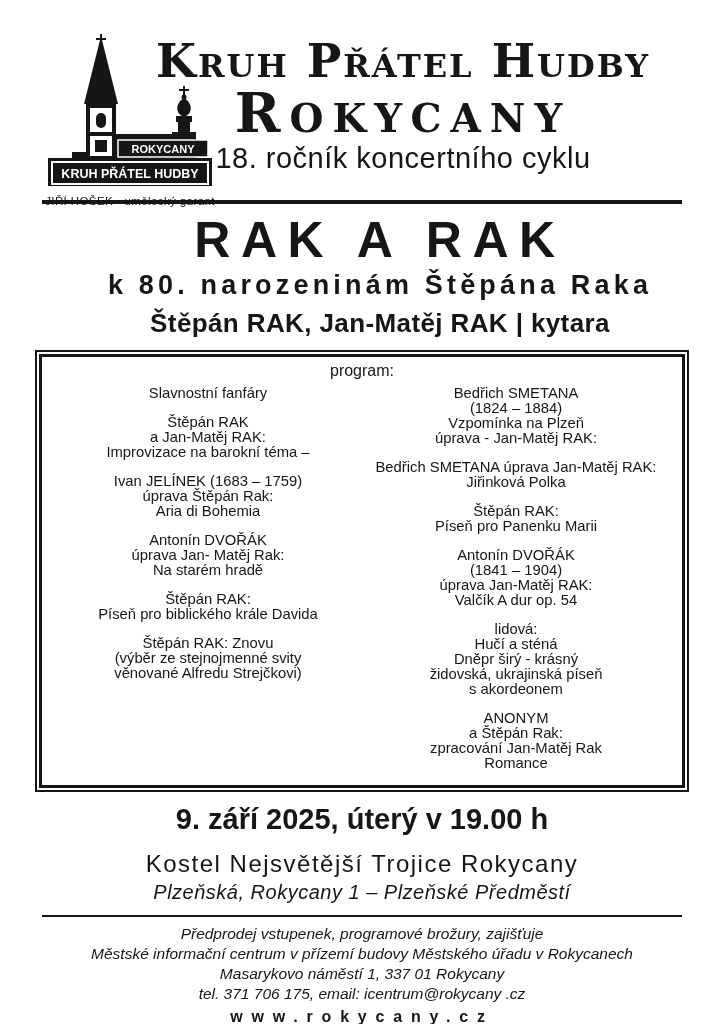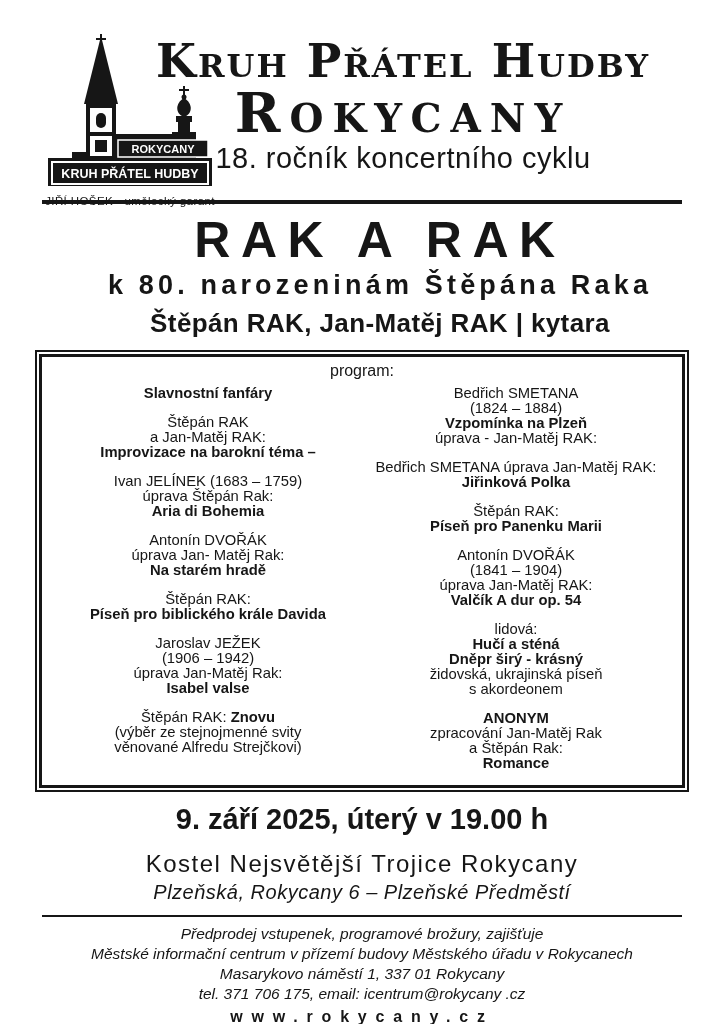--- a/index.html
+++ b/index.html
@@ -31,21 +31,21 @@
   .concert-sub{font-size:27px;line-height:29px;font-weight:bold;letter-spacing:.155em;margin-top:5px;white-space:nowrap;}
   .performers{font-size:26px;line-height:28px;font-weight:bold;letter-spacing:.015em;margin-top:9px;white-space:nowrap;}
   
   .program-box{margin:13px 35px 0;border:2px solid #161616;padding:2px;}
   .program-inner{border:3px solid #161616;padding:5px 12px 0;}
   .program-label{text-align:center;font-size:16px;line-height:18px;margin-bottom:6px;}
   .columns{display:grid;grid-template-columns:1fr 1fr;}
   .col{padding:0 4px;text-align:center;}
   .program-entry{margin-bottom:14px;}
   .program-line{font-size:14.8px;line-height:15px;}
-  .program-line .b{font-weight:bold;}
+  .program-line .b{font-weight:normal;}
   
   .event{text-align:center;}
   .datetime{font-size:29px;line-height:31px;font-weight:bold;margin-top:12px;}
   .venue{font-size:24px;line-height:26px;margin-top:16px;letter-spacing:1.5px;}
   .address{font-size:20px;line-height:22px;margin-top:4px;font-style:italic;letter-spacing:.5px;}
   
   .footer{text-align:center;font-style:italic;font-size:15.5px;line-height:20px;}
   .website{font-style:normal;font-weight:bold;font-size:16px;letter-spacing:.55em;margin-top:3px;}
 </style>
 </head>
@@ -128,26 +128,20 @@
             <div class="program-entry">
               <div class="program-line"><span>Antonín DVOŘÁK</span></div>
               <div class="program-line"><span>úprava Jan- Matěj Rak:</span></div>
               <div class="program-line"><span class="b">Na starém hradě</span></div>
             </div>
             <div class="program-entry">
               <div class="program-line"><span>Štěpán RAK:</span></div>
               <div class="program-line"><span class="b">Píseň pro biblického krále Davida</span></div>
             </div>
             <div class="program-entry">
-              <div class="program-line"><span>Jaroslav JEŽEK</span></div>
-              <div class="program-line"><span>(1906 – 1942)</span></div>
-              <div class="program-line"><span>úprava Jan-Matěj Rak:</span></div>
-              <div class="program-line"><span class="b">Isabel valse</span></div>
-            </div>
-            <div class="program-entry">
               <div class="program-line"><span>Štěpán RAK: </span><span class="b">Znovu</span></div>
               <div class="program-line"><span>(výběr ze stejnojmenné svity</span></div>
               <div class="program-line"><span>věnované Alfredu Strejčkovi)</span></div>
             </div>
           </div>
         <div class="col" id="col-right">
             <div class="program-entry">
               <div class="program-line"><span>Bedřich SMETANA</span></div>
               <div class="program-line"><span>(1824 – 1884)</span></div>
               <div class="program-line"><span class="b">Vzpomínka na Plzeň</span></div>
@@ -169,33 +163,33 @@
             </div>
             <div class="program-entry">
               <div class="program-line"><span>lidová:</span></div>
               <div class="program-line"><span class="b">Hučí a sténá</span></div>
               <div class="program-line"><span class="b">Dněpr širý - krásný</span></div>
               <div class="program-line"><span>židovská, ukrajinská píseň</span></div>
               <div class="program-line"><span>s akordeonem</span></div>
             </div>
             <div class="program-entry">
               <div class="program-line"><span class="b">ANONYM</span></div>
+              <div class="program-line"><span>a Štěpán Rak:</span></div>
               <div class="program-line"><span>zpracování Jan-Matěj Rak</span></div>
-              <div class="program-line"><span>a Štěpán Rak:</span></div>
               <div class="program-line"><span class="b">Romance</span></div>
             </div>
           </div>
       </div>
     </div>
   </div>
 
   <div class="event">
     <div class="datetime">9. září 2025, úterý v 19.00 h</div>
     <div class="venue">Kostel Nejsvětější Trojice Rokycany</div>
-    <div class="address">Plzeňská, Rokycany 6 – Plzeňské Předměstí</div>
+    <div class="address">Plzeňská, Rokycany 1 – Plzeňské Předměstí</div>
   </div>
 
   <div class="rule-thin"></div>
 
   <div class="footer">
     <div>Předprodej vstupenek, programové brožury, zajišťuje</div>
     <div>Městské informační centrum v přízemí budovy Městského úřadu v Rokycanech</div>
     <div>Masarykovo náměstí 1, 337 01 Rokycany</div>
     <div>tel. 371 706 175, email: icentrum@rokycany .cz</div>
     <div class="website">www.rokycany.cz</div>

